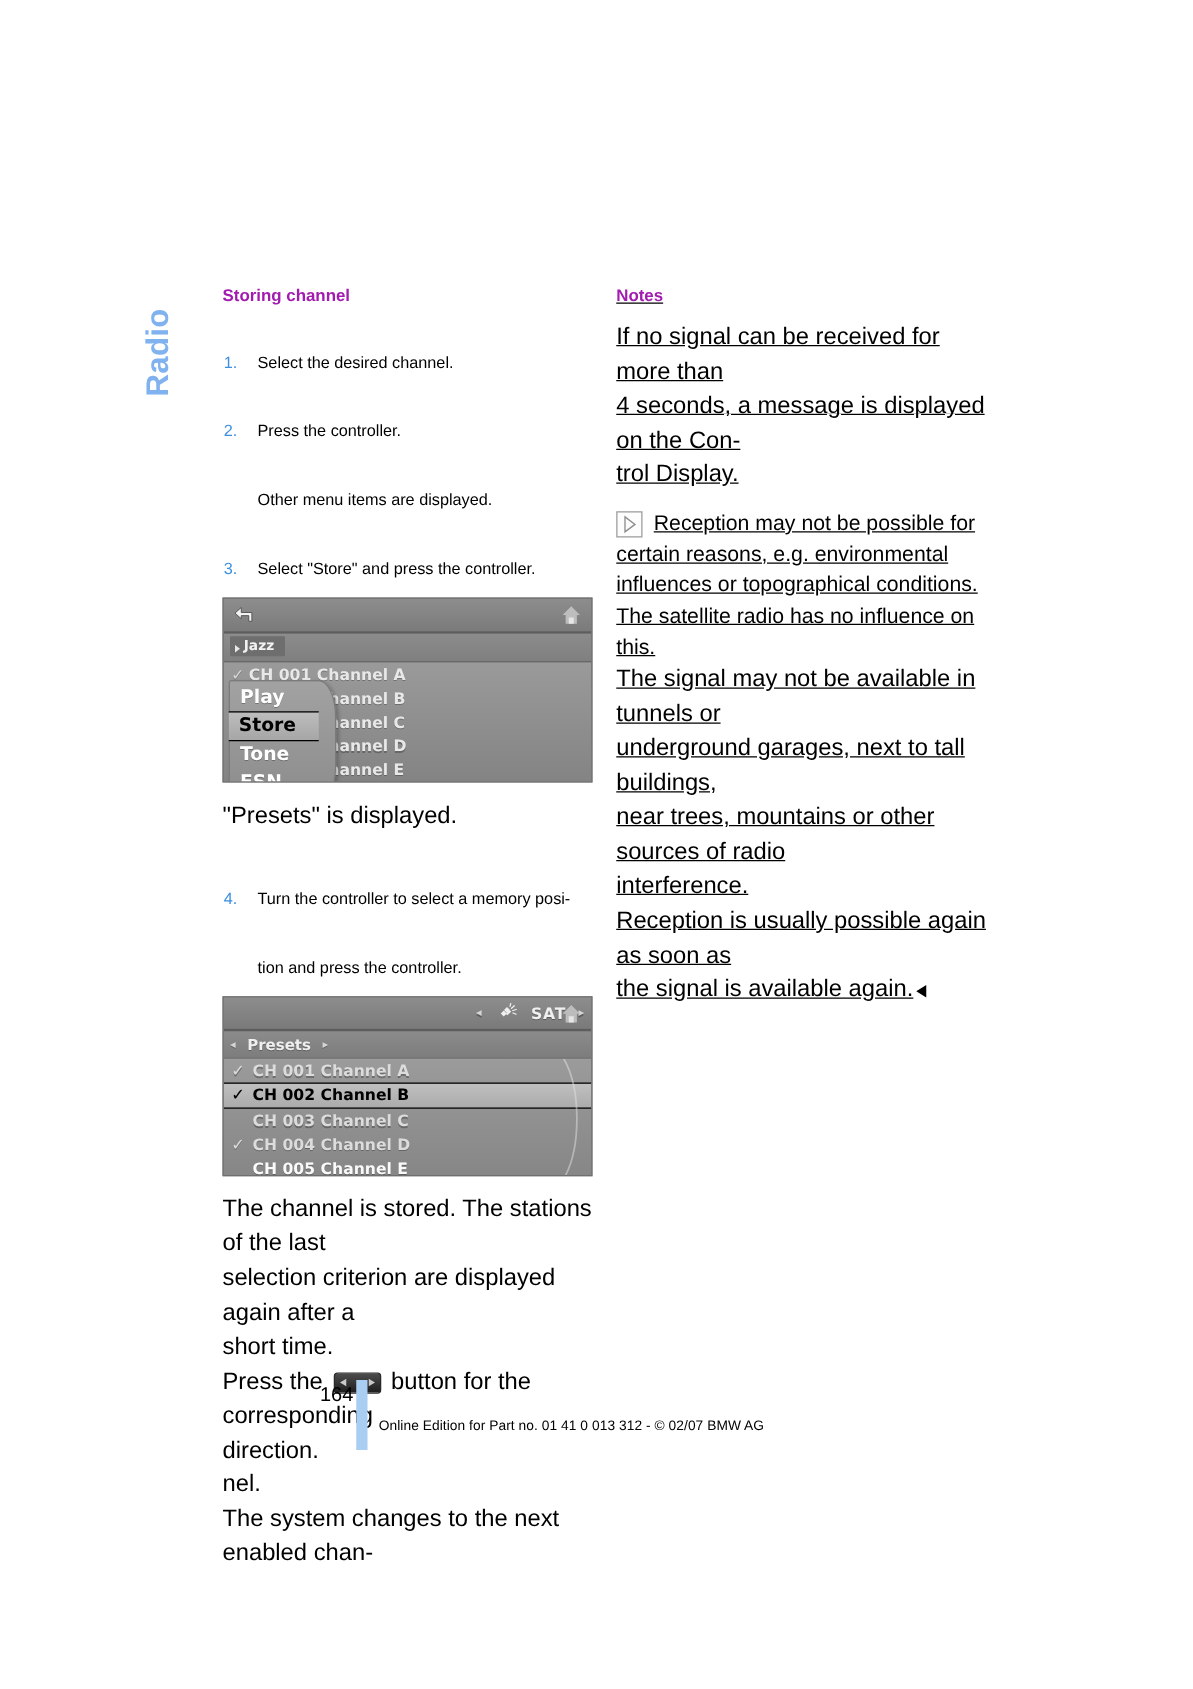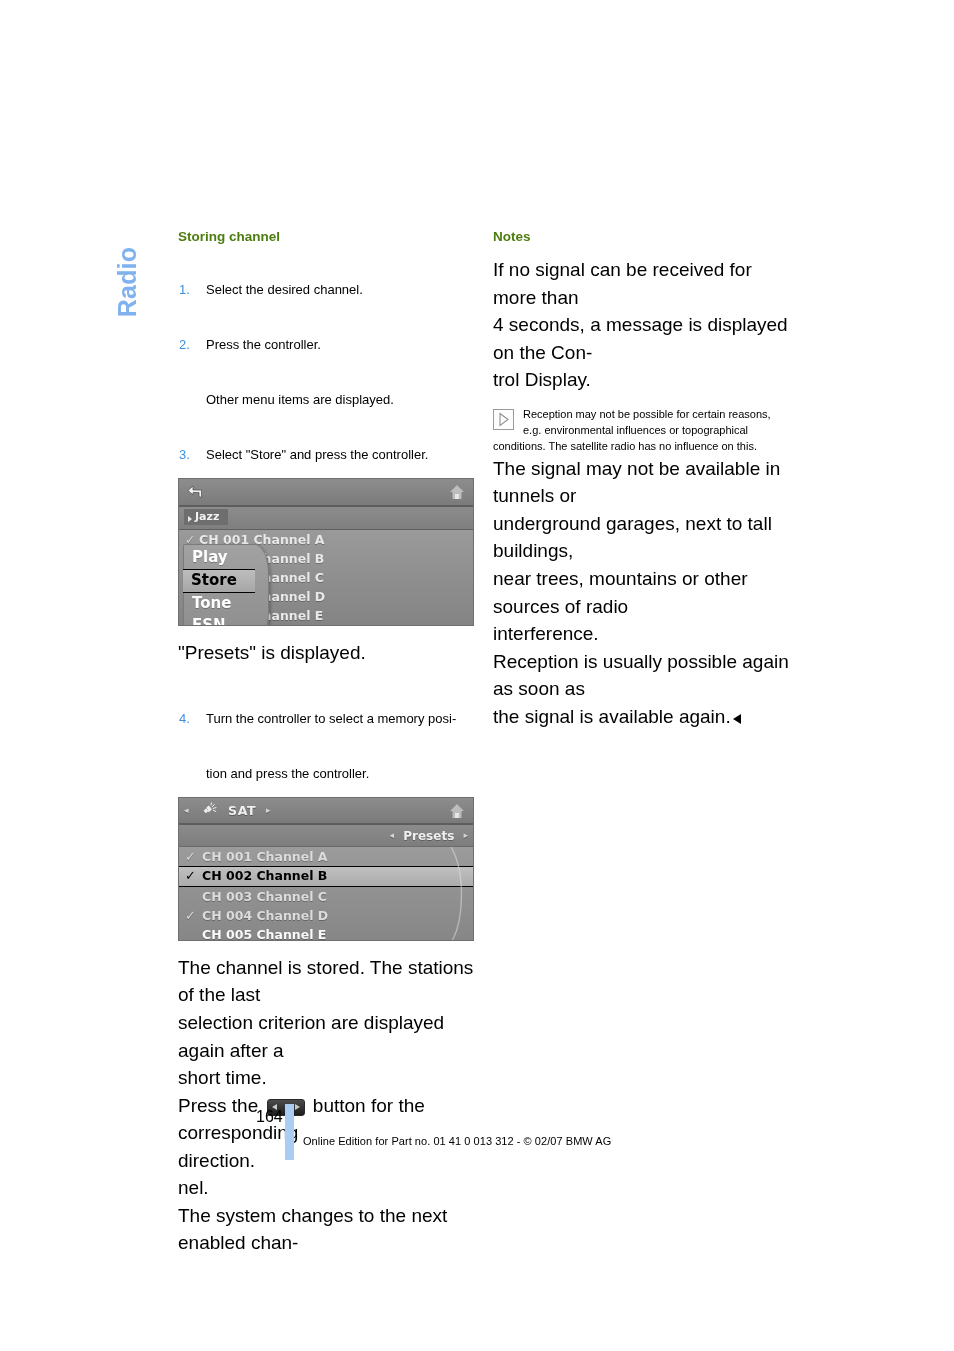--- a/index.html
+++ b/index.html
@@ -51,27 +51,28 @@
     position: absolute;
     left: 178px;
     top: 228px;
     width: 300px;
   }
   #col-right {
     position: absolute;
     left: 493px;
     top: 228px;
     width: 296px;
+    text-decoration: underline;
   }
 
   h2.section-head {
     margin: 0 0 11px 0;
     font-size: 13.5px;
     font-weight: bold;
-    color: #4d7c0f;
+    color: #a21caf;
     line-height: 1.28;
   }
   h2.section-head.spaced {
     margin-top: 26px;
   }
 
   p.body {
     margin: 0 0 0 0;
     font-size: 19px;
     line-height: 1.45;
@@ -99,21 +100,21 @@
     left: 1px;
     top: 0;
     color: #3d8fe0;
     font-size: 13px;
   }
   ol.steps li .ln { display: block; margin-top: 36px; }
 
   
   .note-block {
     position: relative;
-    font-size: 11px;
+    font-size: 17px;
     line-height: 1.45;
   }
   .note-icon {
     float: left;
     width: 21px;
     height: 21px;
     border: 1px solid #9a9a9a;
     margin: 2px 9px 0 0;
     box-sizing: border-box;
     position: relative;
@@ -259,21 +260,21 @@
     margin-left: -1px;
   }
 
   
   #shot2 { height: 144px; }
   #shot2 .bar-top {
     height: 25px;
     background: linear-gradient(#8d8d8d, #7a7a7a);
     border-bottom: 2px solid #5d5d5d;
     position: relative;
-    text-align: left;
+    text-align: right;
   }
   #shot2 .srctitle {
     display: inline-block;
     margin-top: 4px;
     font-size: 12.5px;
     font-weight: bold;
     color: #f0f0f0;
     letter-spacing: .6px;
     text-shadow: 0 1px 0 rgba(0,0,0,.3);
   }
@@ -281,21 +282,21 @@
   .sat-glyph {
     display: inline-block;
     width: 20px; height: 16px;
     vertical-align: -3px;
     margin-right: 4px;
   }
   #shot2 .bar-sub {
     height: 21px;
     background: linear-gradient(#8b8b8b, #7d7d7d);
     border-bottom: 1px solid #6a6a6a;
-    text-align: right;
+    text-align: left;
     text-decoration: underline;
   }
   #shot2 .bar-sub .lbl {
     display: inline-block;
     margin-top: 3px;
     font-size: 12px;
     font-weight: bold;
     color: #efefef;
     text-shadow: 0 1px 0 rgba(0,0,0,.28);
   }

